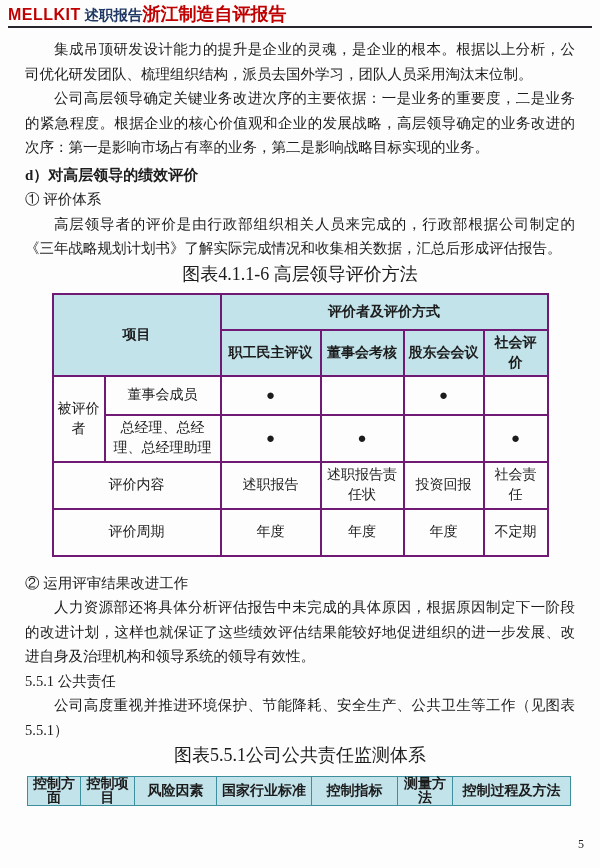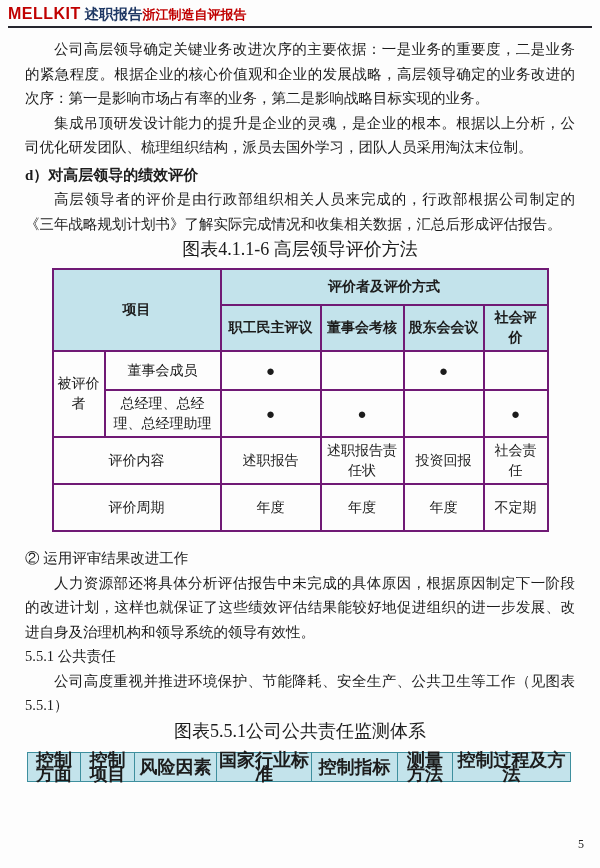--- a/index.html
+++ b/index.html
@@ -20,21 +20,21 @@
     padding:0 17px 3px 0;
     border-bottom:2px solid #26262e;
     line-height:16px;
     white-space:nowrap;
   }
   .brand{
     font-family:"Liberation Sans","DejaVu Sans",sans-serif;
     font-weight:bold;font-size:16px;color:#c00000;letter-spacing:.5px;
   }
   .brand-cn{font-weight:bold;font-size:14.5px;color:#1f3864;}
-  .doc-title{font-weight:bold;font-size:13px;color:#c00000;}
+  .doc-title{font-weight:bold;font-size:18px;color:#c00000;}
   
   .content{margin-top:9px;}
   p.body-text{
     margin:0;font-size:14.5px;line-height:24.5px;
     text-align:justify;text-indent:2em;
   }
   .h-d{margin:3px 0 0 0;font-size:15px;line-height:24.5px;font-weight:bold;}
   .h-55{margin:14px 0 0 0;font-size:15px;line-height:24.5px;font-weight:bold;}
   .h-551{margin:0;font-size:14.5px;line-height:24.5px;font-weight:normal;}
   .circ-item{margin:0;font-size:14.5px;line-height:24.5px;}
@@ -65,21 +65,21 @@
   td.rowgroup{
     word-break:break-all;padding:0 11px;line-height:40px;
     font-size:14px;background:#fdfdfd;
   }
   td.dotcell{font-size:15px;line-height:1;}
   
   table.monitor{
     width:543px;margin:10px 0 0 2px;
     border-collapse:collapse;table-layout:fixed;
     border:1.5px solid #3e8f9e;
-    font-size:18px;
+    font-size:14px;
   }
   table.monitor td{
     border:1px solid #3e8f9e;background:#c3e3eb;
     font-weight:bold;text-align:center;vertical-align:middle;
     height:24px;padding:0 1px;line-height:14px;
   }
   
   .page-number{
     position:absolute;right:16px;bottom:16px;
     font-size:12px;color:#222;
@@ -89,24 +89,25 @@
 <body>
 
 <div class="page">
 
   <div class="doc-header">
     <span class="brand">MELLKIT</span><span class="brand-cn"> 述职报告</span><span class="doc-title">浙江制造自评报告</span>
   </div>
 
   <div class="content">
 
+    <p class="body-text">集成吊顶研发设计能力的提升是企业的灵魂，是企业的根本。根据以上分析，公司优化研发团队、梳理组织结构，派员去国外学习，团队人员采用淘汰末位制。</p>
     <p class="body-text">公司高层领导确定关键业务改进次序的主要依据：一是业务的重要度，二是业务的紧急程度。根据企业的核心价值观和企业的发展战略，高层领导确定的业务改进的次序：第一是影响市场占有率的业务，第二是影响战略目标实现的业务。</p>
-    <p class="body-text">集成吊顶研发设计能力的提升是企业的灵魂，是企业的根本。根据以上分析，公司优化研发团队、梳理组织结构，派员去国外学习，团队人员采用淘汰末位制。</p>
 
     <p class="h-d">d）对高层领导的绩效评价</p>
+    <p class="circ-item">① 评价体系</p>
     <p class="body-text">高层领导者的评价是由行政部组织相关人员来完成的，行政部根据公司制定的《三年战略规划计划书》了解实际完成情况和收集相关数据，汇总后形成评估报告。</p>
 
     <p class="caption">图表4.1.1-6 高层领导评价方法</p>
 
     <table class="eval">
       <colgroup>
         <col style="width:52px">
           <col style="width:116px">
           <col style="width:100px">
         <col style="width:83px">

